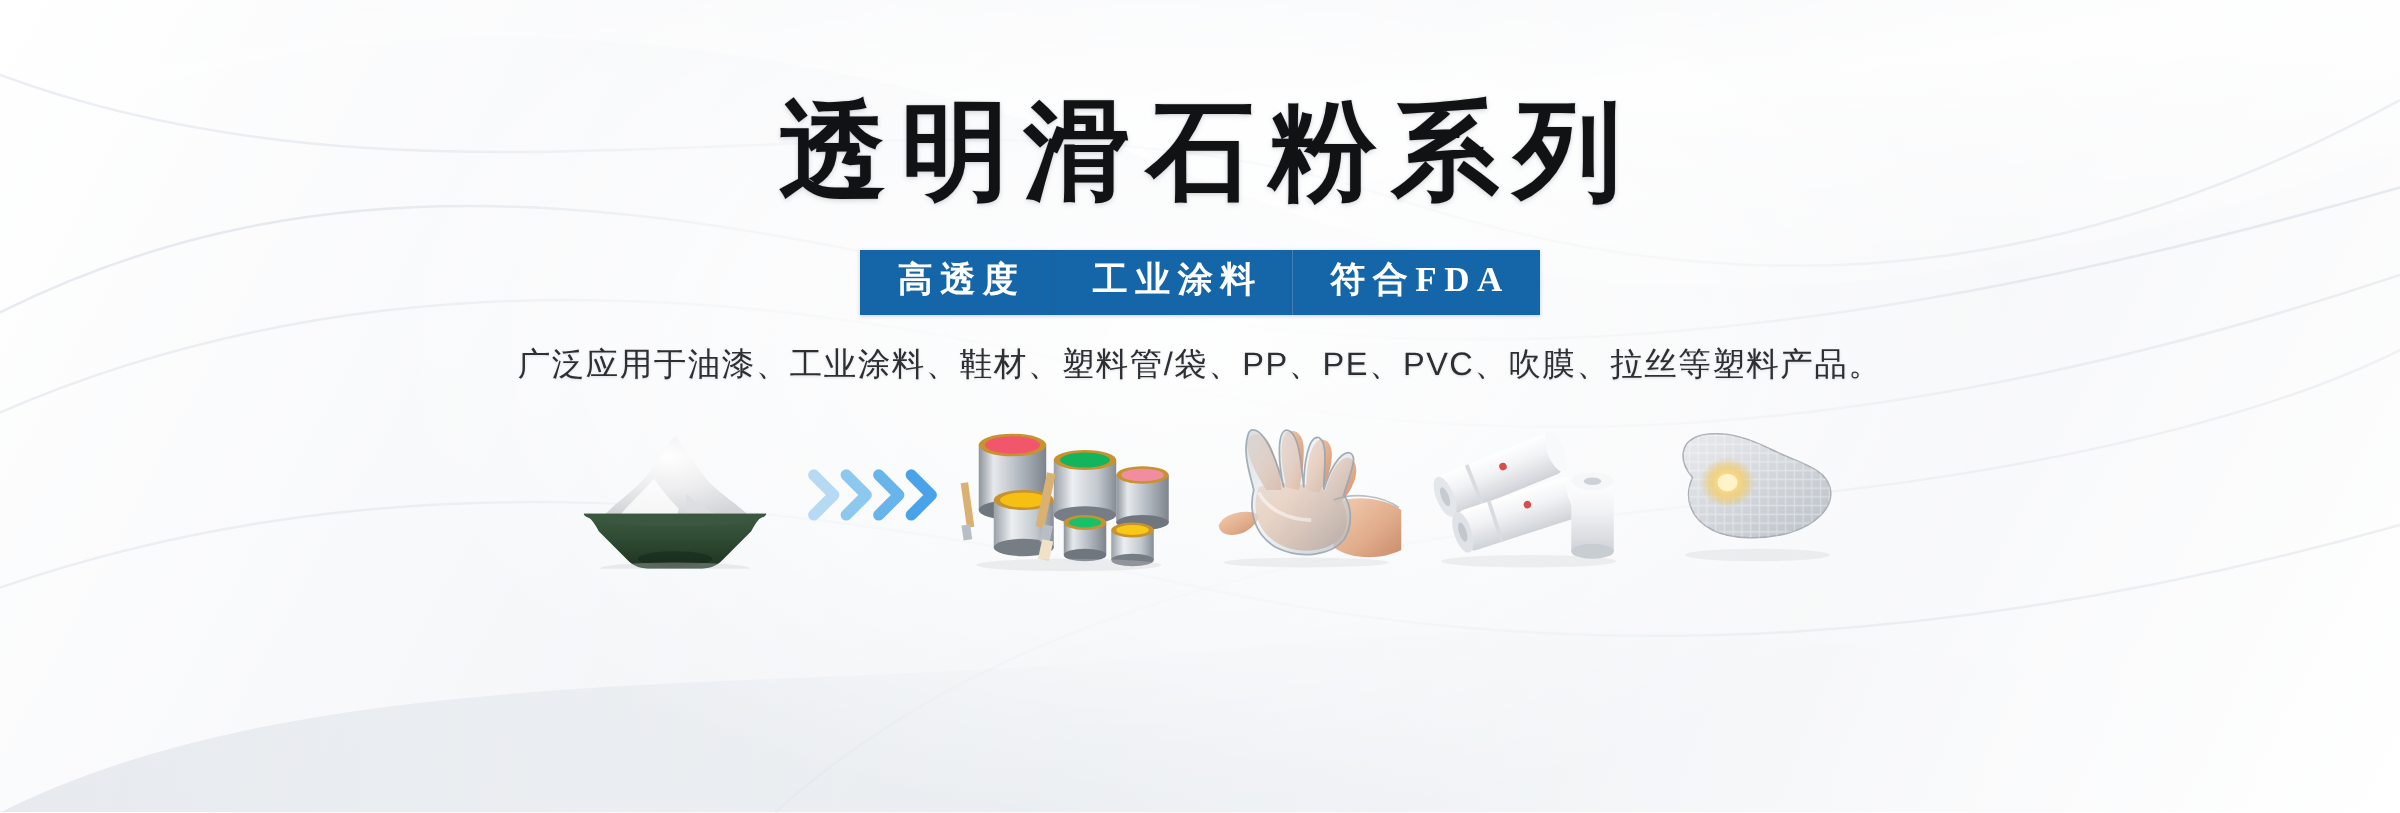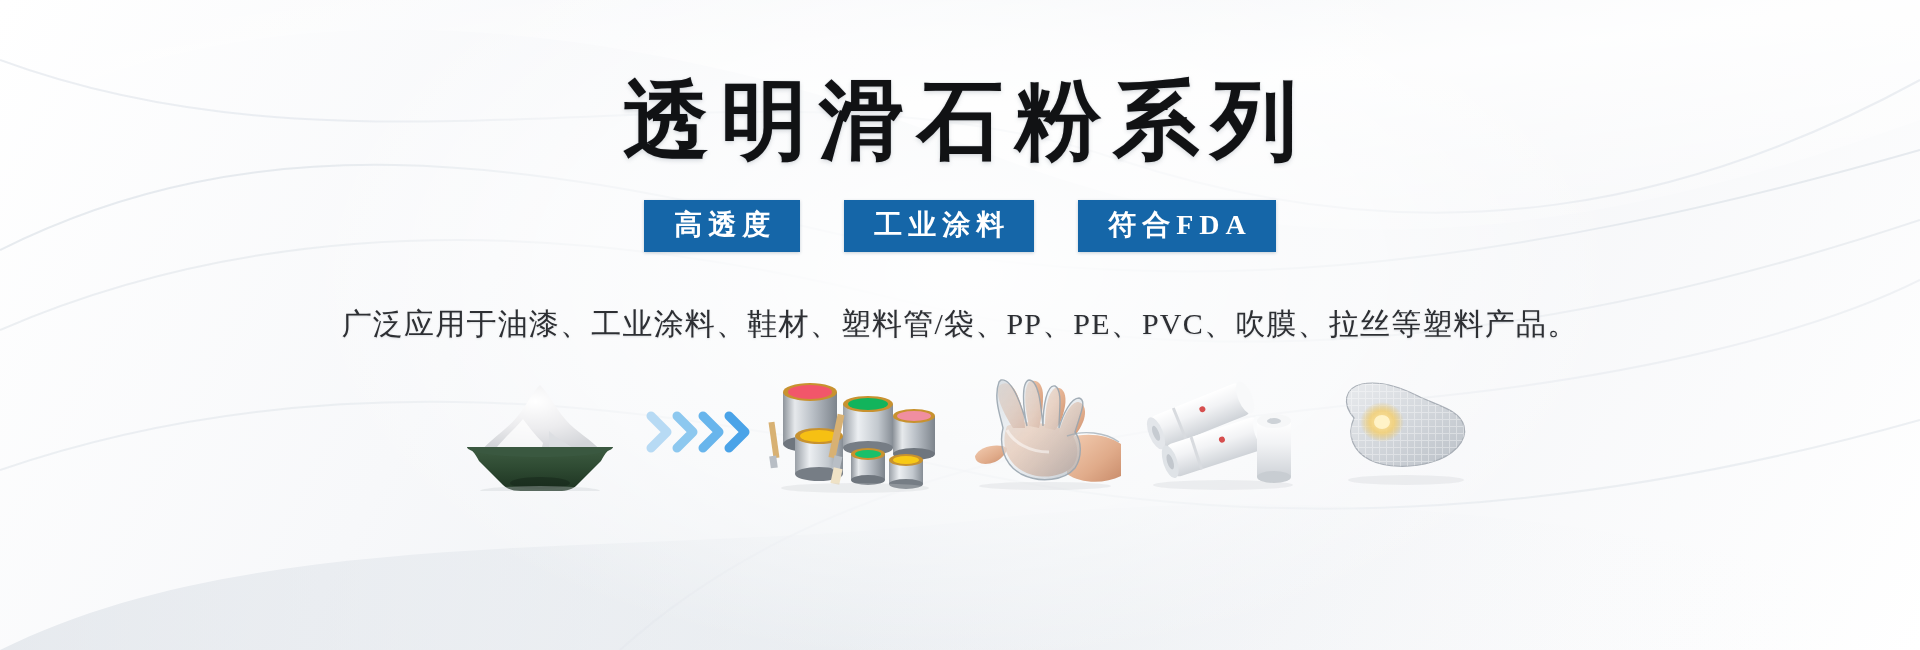--- a/index.html
+++ b/index.html
@@ -50,43 +50,42 @@
     text-indent: 12px;
     font-family: "Liberation Serif", "DejaVu Serif", serif;
     text-shadow: 0 2px 4px rgba(140,148,160,0.30), 0 0 1px rgba(90,96,110,0.5);
     white-space: nowrap;
   }
 
   .badges {
     margin-top: 36px;
     display: flex;
     align-items: center;
-    gap: 44px;
   }
   .badge {
     background: #1566a8;
     color: #ffffff;
     font-size: 28px;
     font-weight: 700;
     letter-spacing: 6px;
     text-indent: 6px;
     padding: 9px 24px 11px 24px;
     line-height: 1.15;
     white-space: nowrap;
     font-family: "Liberation Serif", "DejaVu Serif", serif;
     box-shadow: 0 1px 3px rgba(40,70,100,0.25);
   }
 
   .subtitle {
-    margin-top: 52px;
-    font-size: 30px;
+    margin-top: 22px;
+    font-size: 26px;
     letter-spacing: 1.2px;
     color: #2d2f33;
     white-space: nowrap;
-    font-family: Liberation Serif, serif;
+    font-family: Liberation Sans, sans-serif;
     text-shadow: 0 1px 2px rgba(160,165,175,0.35);
   }
 
   .product-row {
     margin-top: 22px;
     width: 1920px;
     height: 130px;
     display: flex;
     align-items: center;
     justify-content: center;

